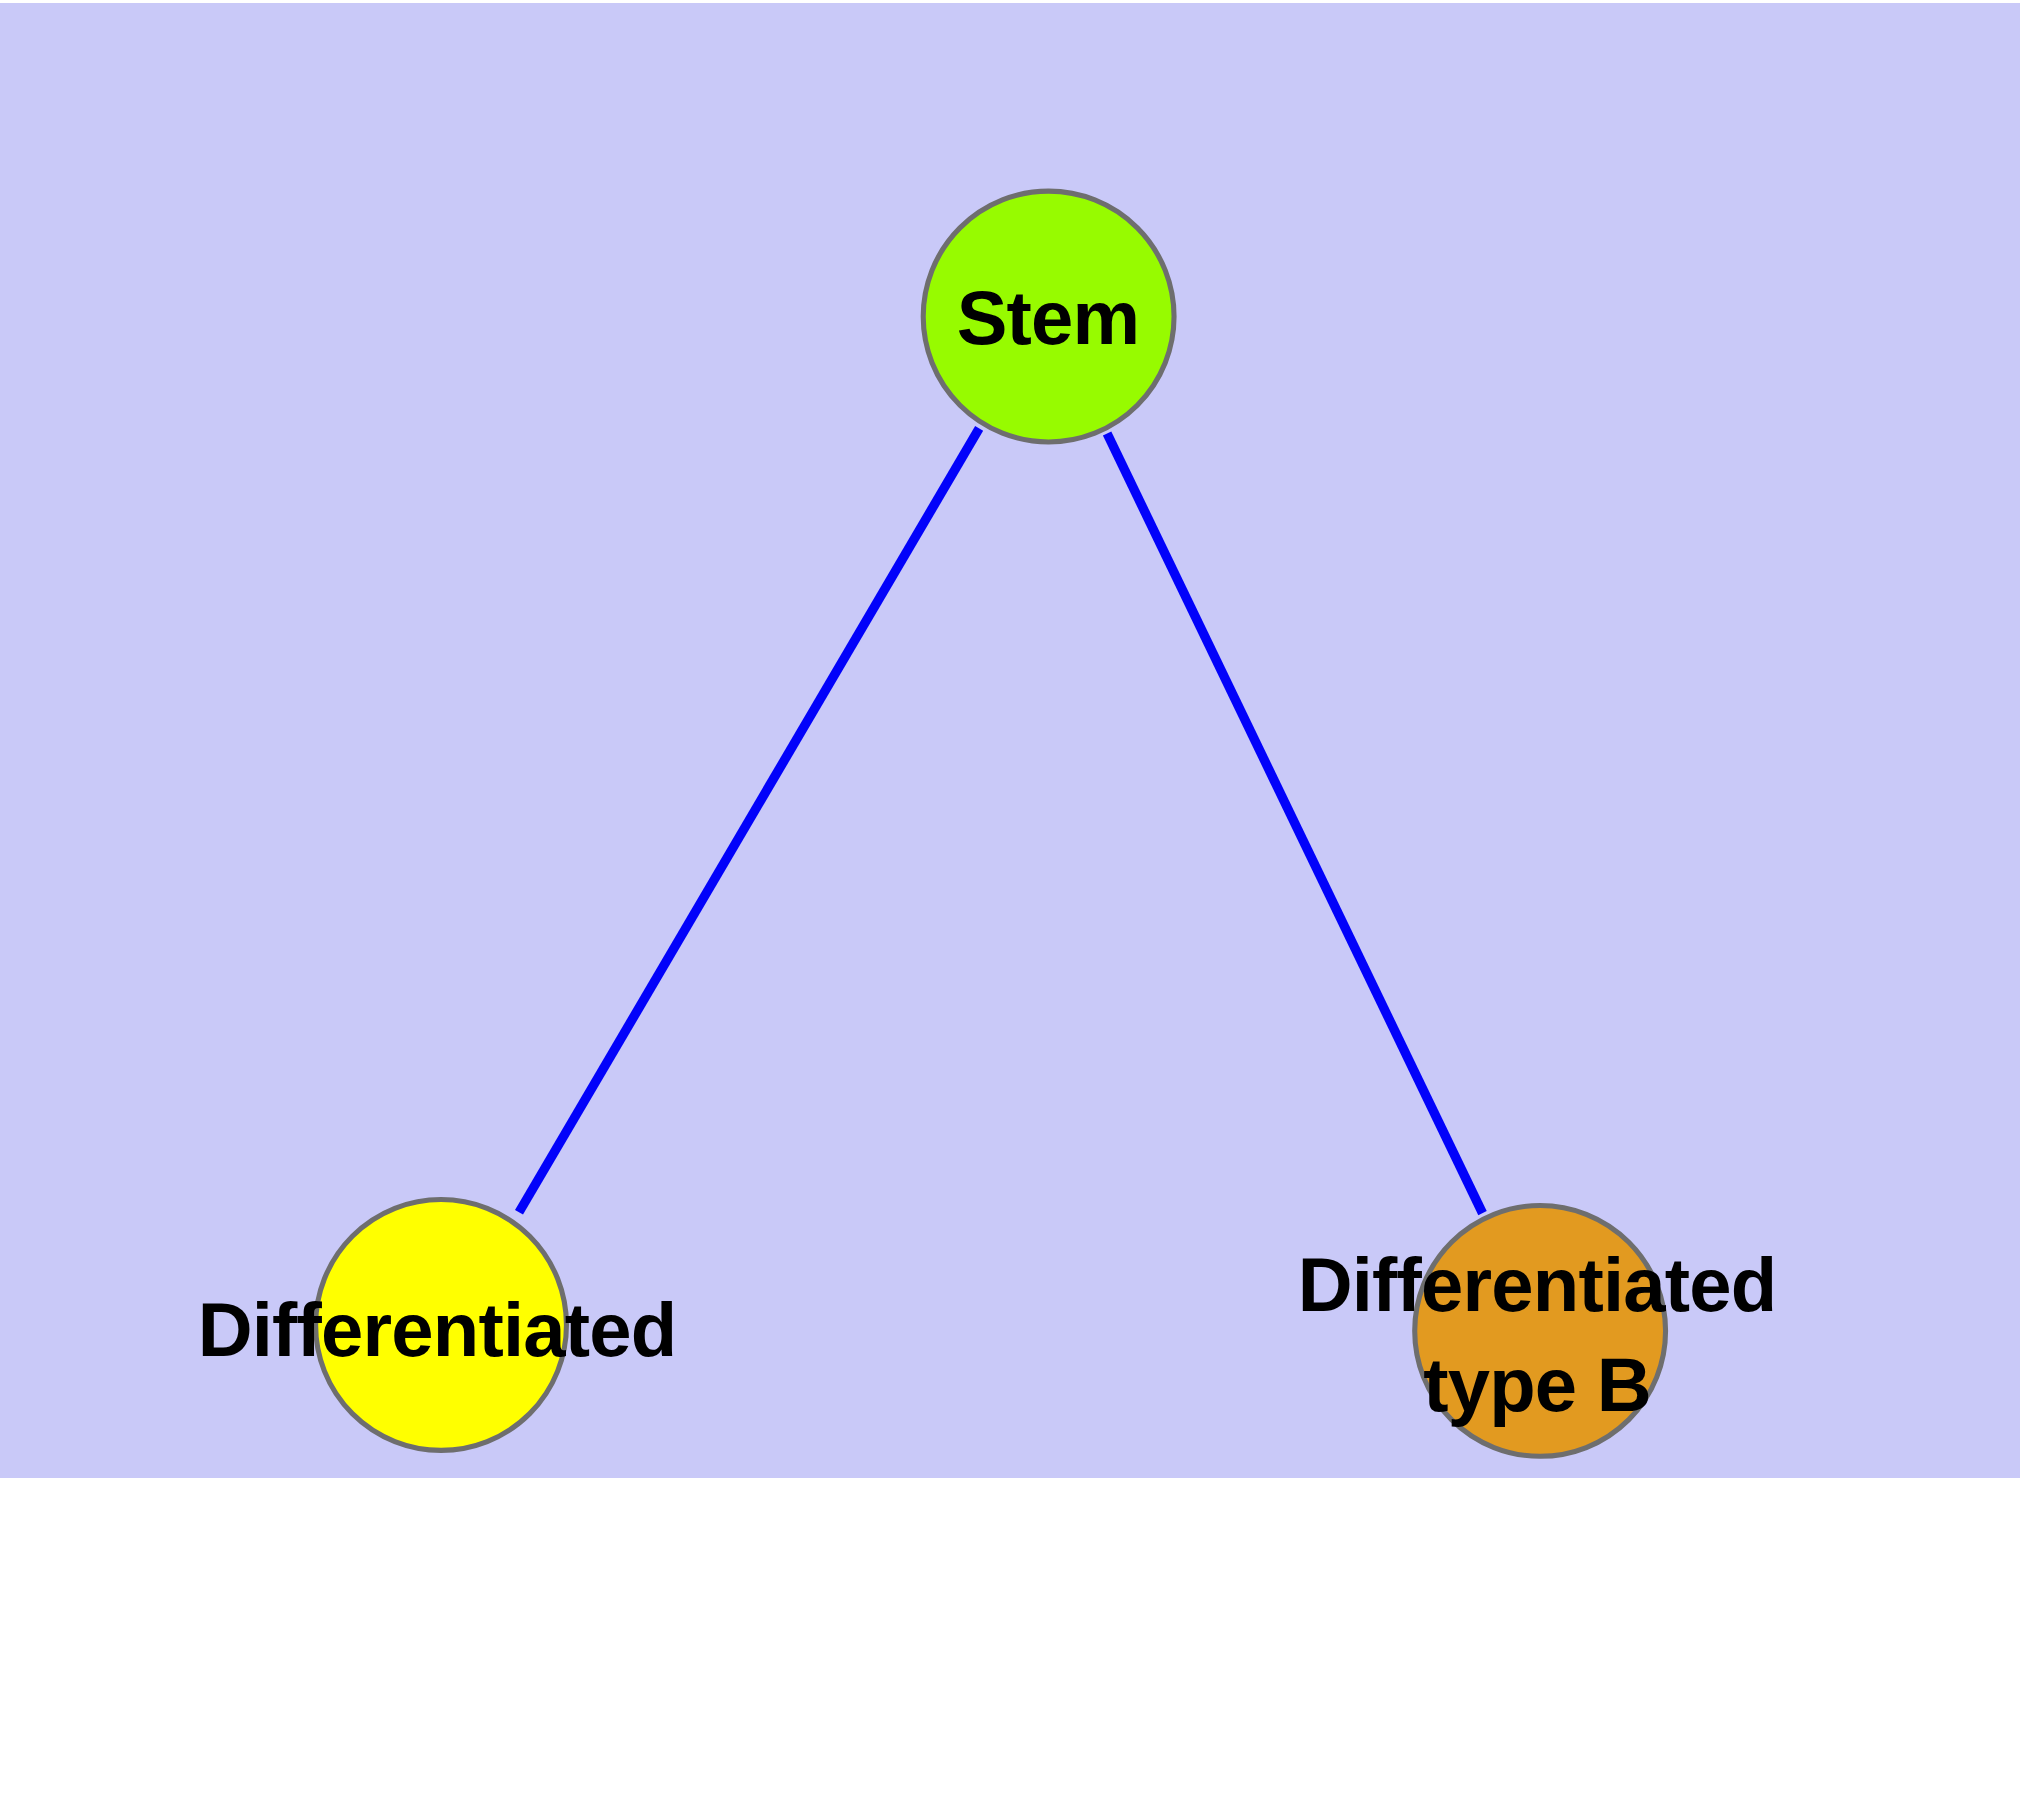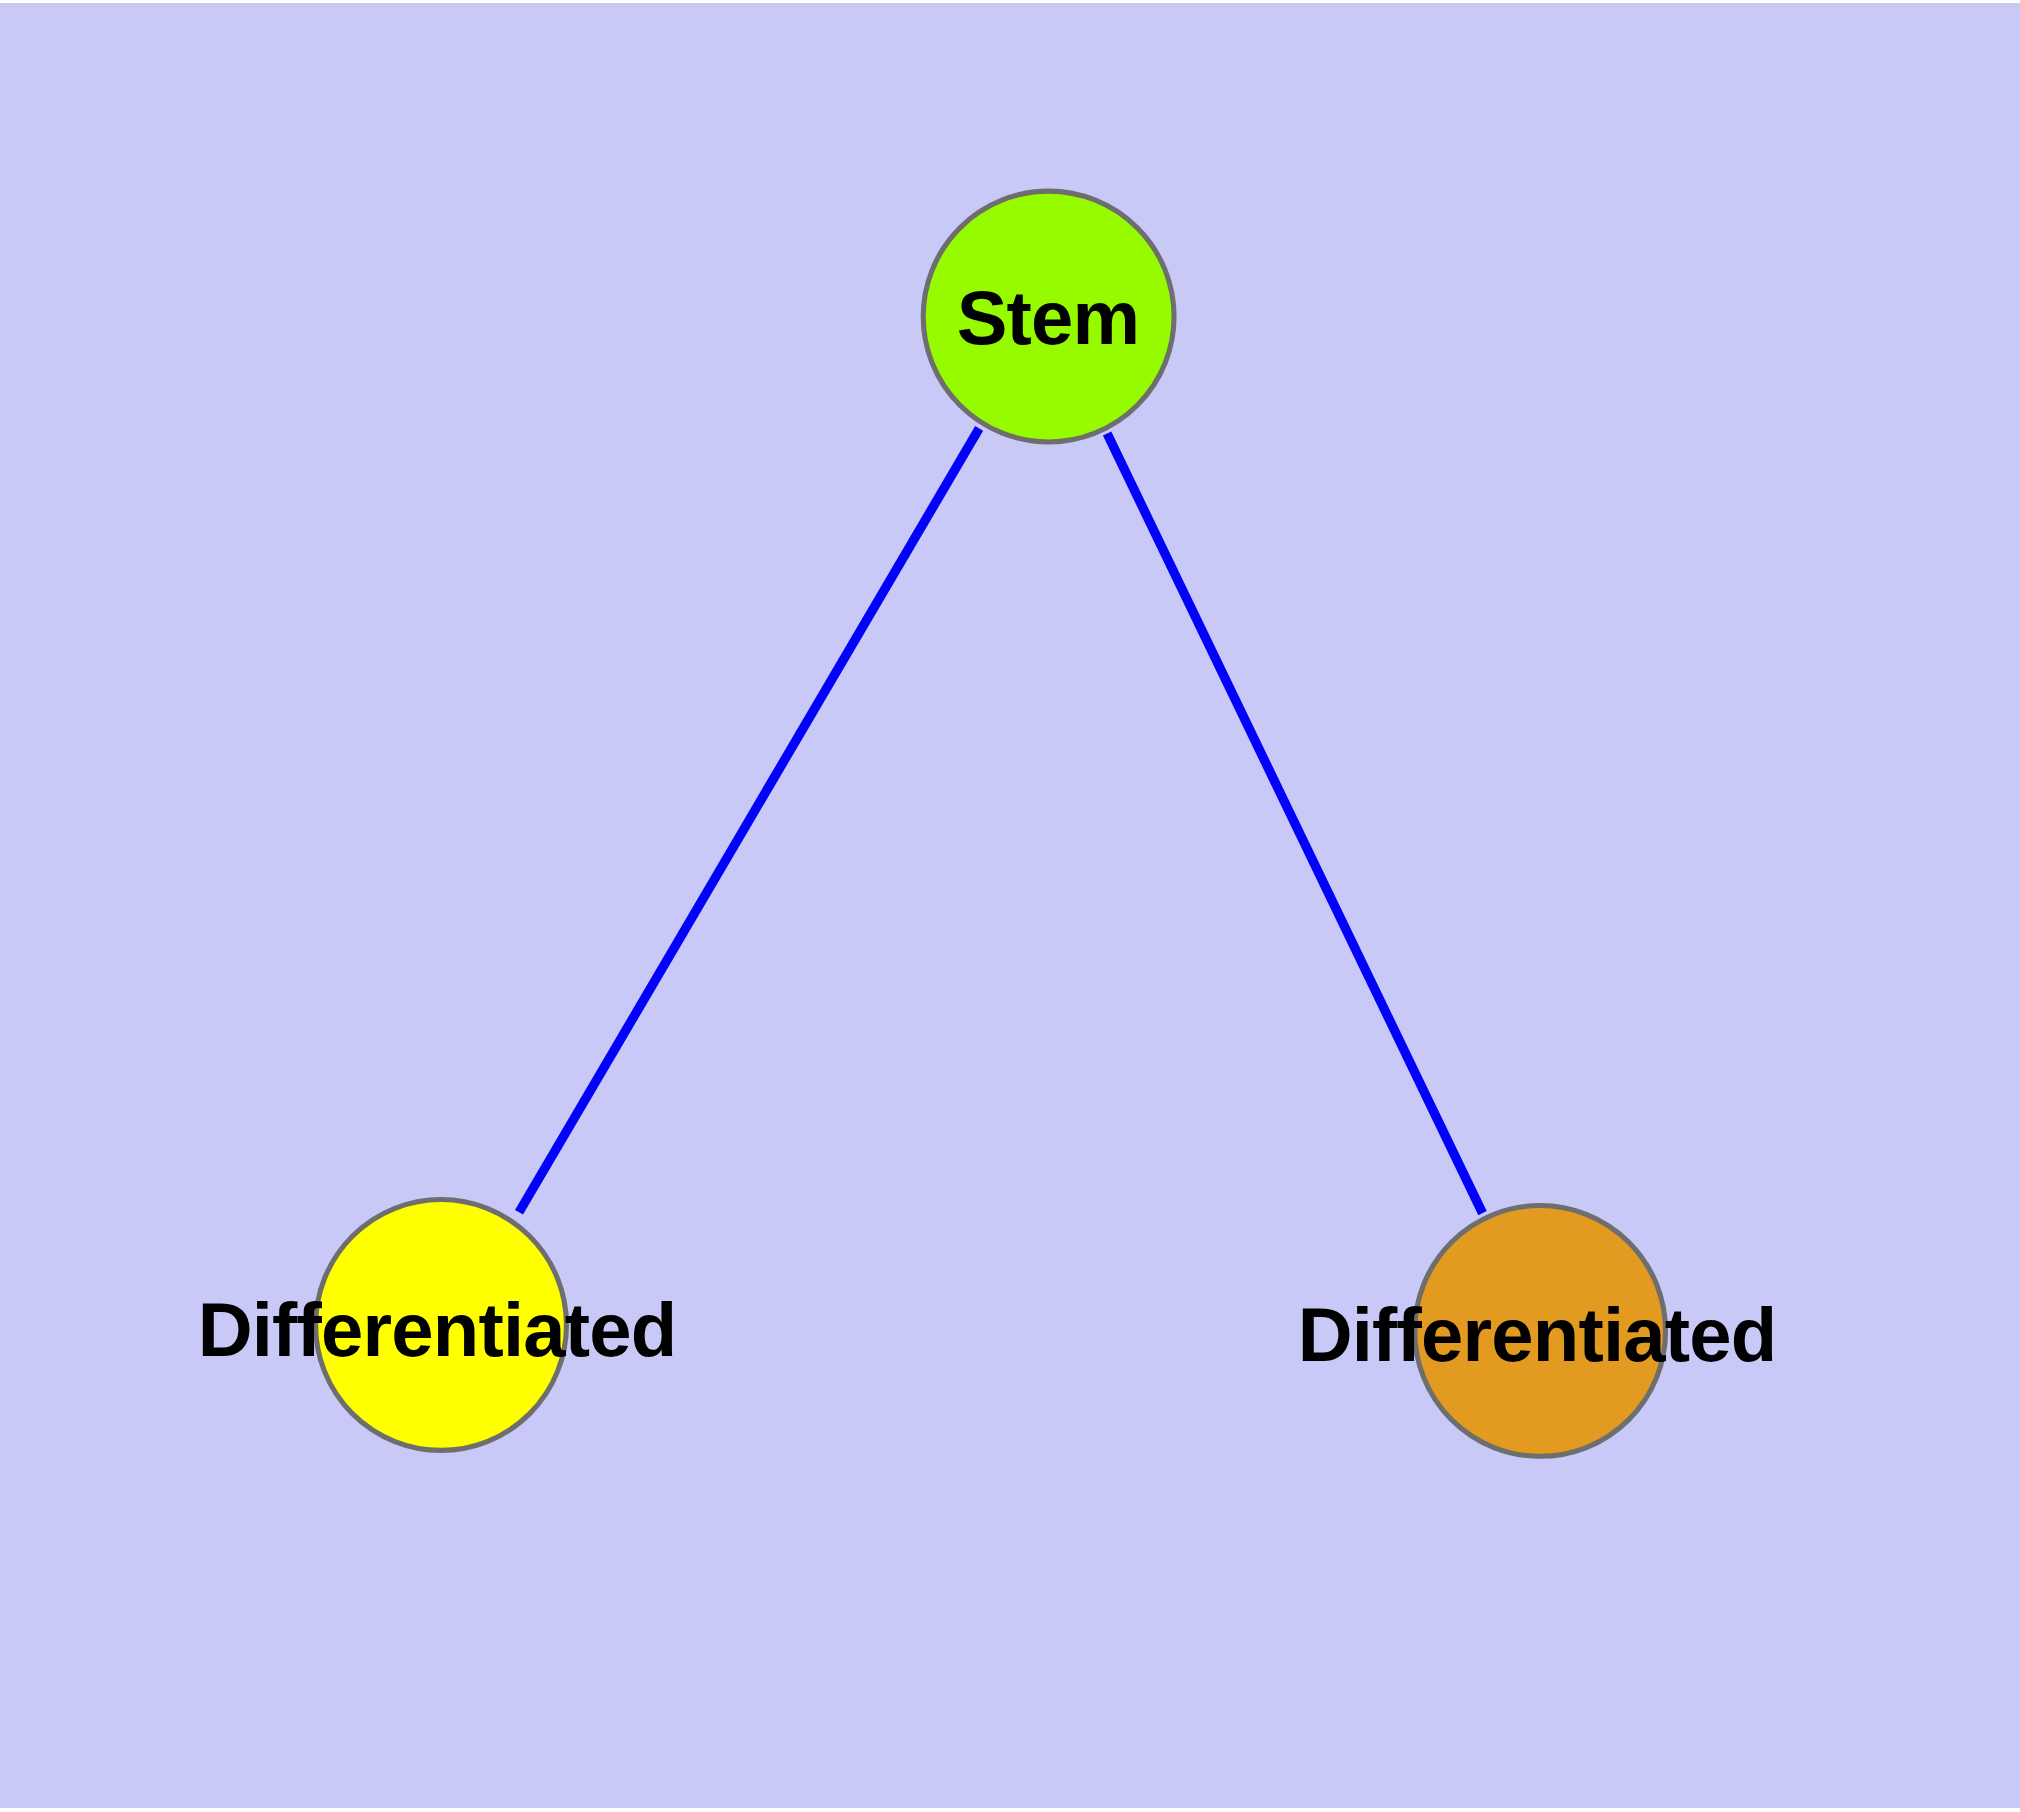--- a/index.html
+++ b/index.html
@@ -9,21 +9,21 @@
     height: 1812px;
     background: #ffffff;
     font-family: "Liberation Sans", sans-serif;
     overflow: hidden;
   }
   .canvas {
     position: absolute;
     left: 0;
     top: 3.4px;
     width: 2021px;
-    height: 1805px;
+    height: 1475px;
     background: #C9C9F8;
   }
   .graph-svg {
     position: absolute;
     left: 0;
     top: 0;
     width: 2021px;
     height: 1805px;
   }
   .node-label {
@@ -57,16 +57,17 @@
   <div class="node-label" style="left:1048px; top:315px;">
     <span>Stem</span>
   </div>
 
   <div class="node-label" style="left:437px; top:1327px;">
     <span>Differentiated</span>
   </div>
 
   <div class="node-label" style="left:1537px; top:1332px;">
     <span>Differentiated</span>
+    <span>type B</span>
   </div>
 
 </div>
 
 
 </body></html>

